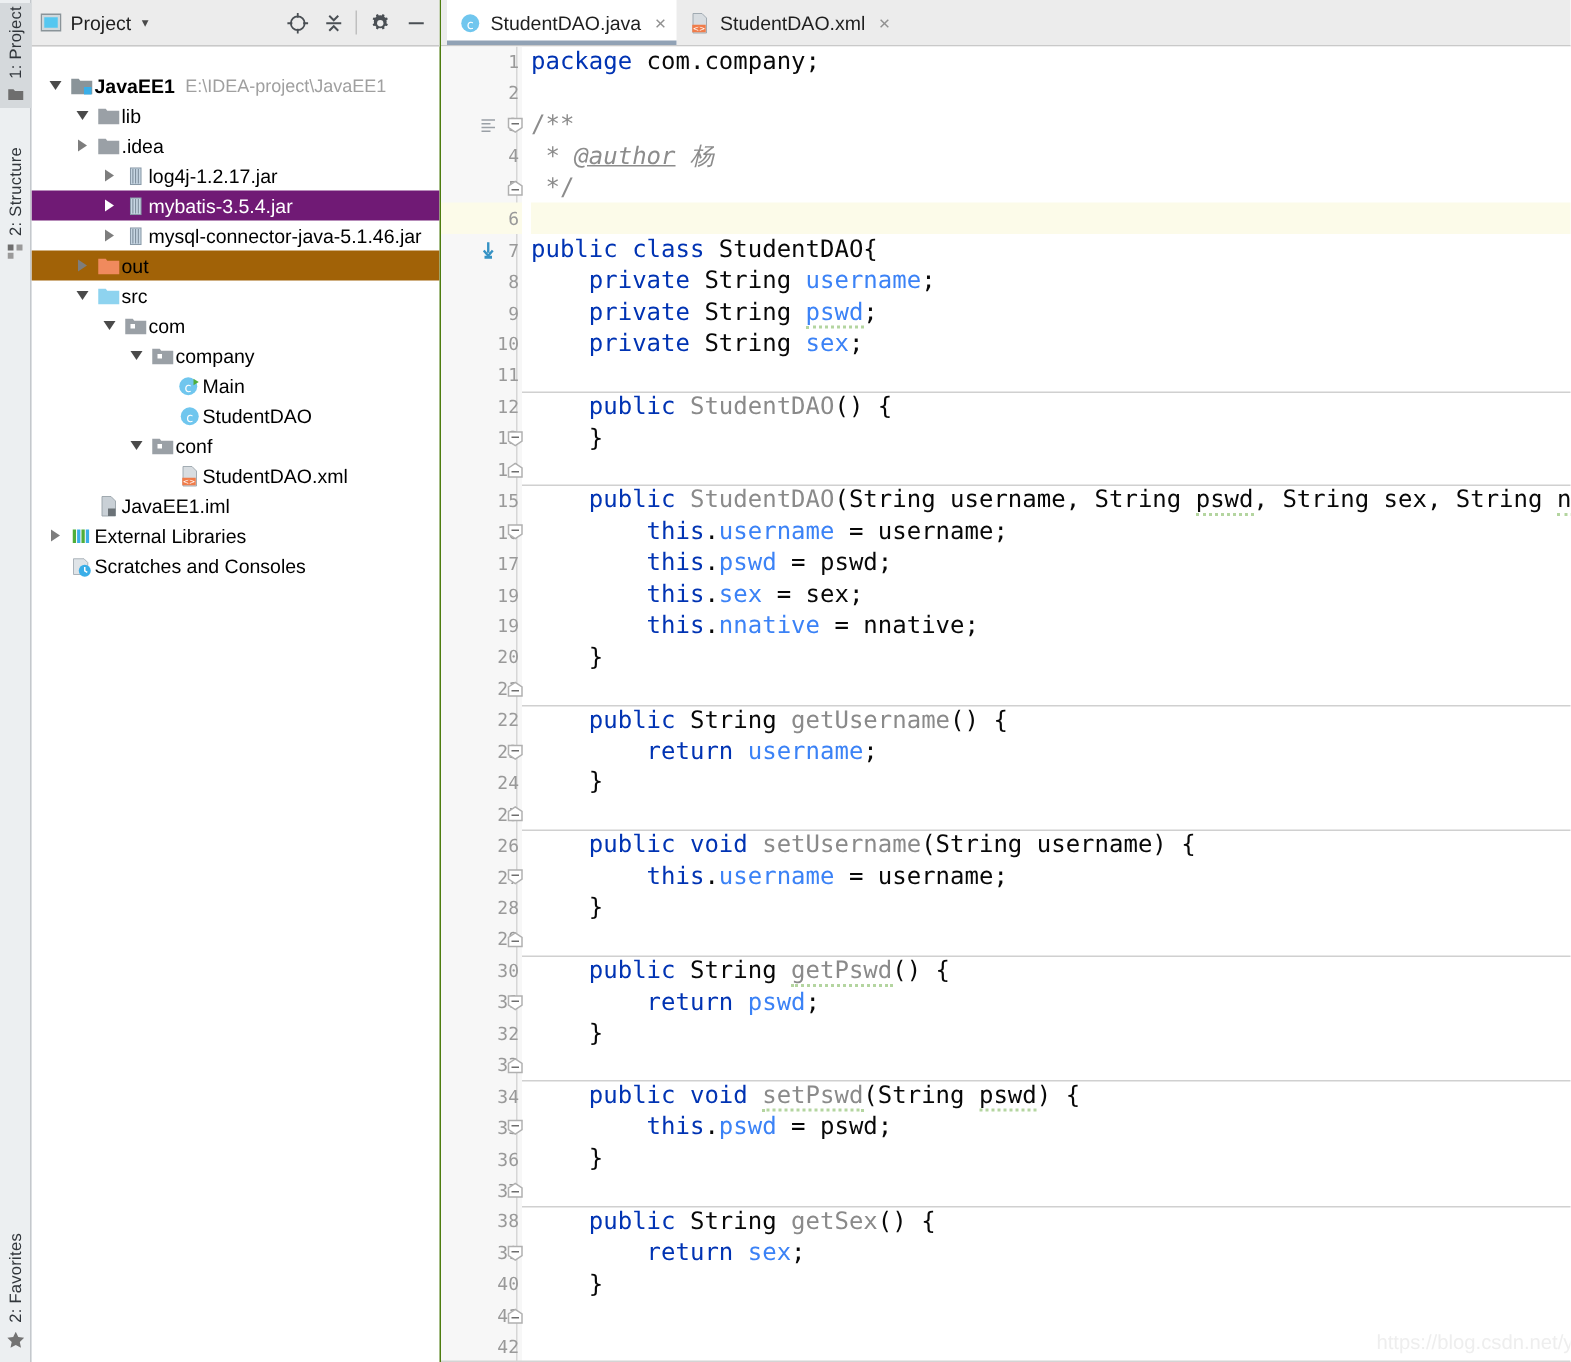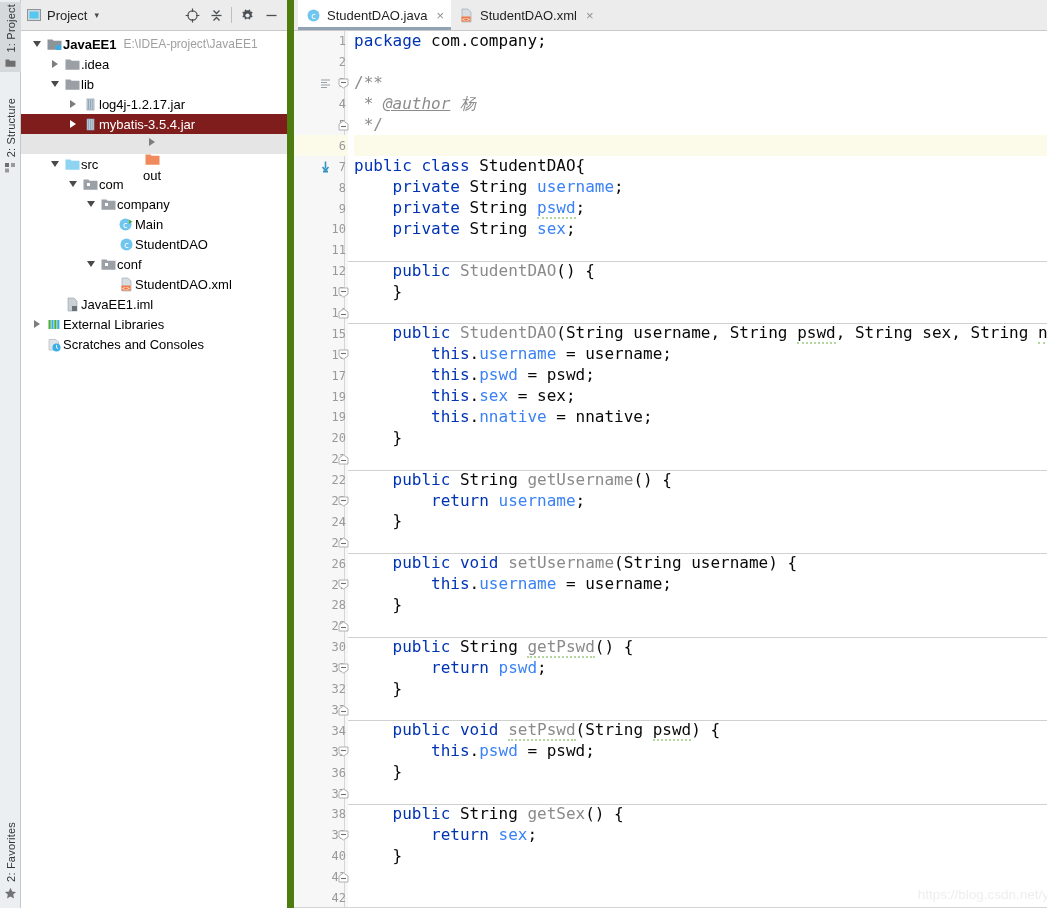--- a/index.html
+++ b/index.html
@@ -36,21 +36,21 @@
   .vtab .vicon { margin: 3px 0 4px 0; display: block; }
 
   #vtab-project { top: 2px; }
   #vtab-structure { top: 96px; }
   #vtab-favorites { bottom: 4px; }
 
   
   .project-panel {
     width: 273px; flex: 0 0 273px;
     height: 908px; background: #ffffff;
-    border-right: 7px solid #4d7c0f;
+    border-right: 1px solid #4d7c0f;
     display: flex; flex-direction: column;
   }
   .panel-header {
     height: 31px; flex: 0 0 31px;
     background: #ececec;
     border-bottom: 1px solid #c9c9c9;
     display: flex; align-items: center;
     padding: 0 4px 0 6px;
   }
   .panel-header .ph-title {
@@ -61,29 +61,29 @@
     margin-left: 7px; color: #4a4a4a; font-size: 9px;
   }
   .panel-header .ph-spacer { flex: 1; }
   .ph-btn {
     width: 24px; height: 24px;
     display: flex; align-items: center; justify-content: center;
     cursor: pointer;
   }
   .ph-sep { width: 1px; height: 16px; background: #bfbfbf; margin: 0 3px; }
 
-  .tree { padding-top: 3px; overflow: hidden; position: relative; flex: 1; }
+  .tree { padding-top: 16px; overflow: hidden; position: relative; flex: 1; }
   .trow {
     height: 20px; display: flex; align-items: center;
     font-size: 13px; color: #000000;
     white-space: nowrap; cursor: default;
     padding-right: 4px;
   }
-  .trow.selected { background: #7f1d1d; color: #ffffff; align-items: center; }
-  .trow.excluded { background: #e5e5e5; flex-direction: column; }
+  .trow.selected { background: #701a75; color: #ffffff; align-items: center; }
+  .trow.excluded { background: #a16207; }
   .arrow {
     width: 16px; flex: 0 0 16px;
     display: flex; align-items: center; justify-content: center;
   }
   .arrow i { display: inline-block; border-style: solid; }
   .arrow.collapsed i {
     border-width: 4px 0 4px 6px;
     border-color: transparent transparent transparent #7d7d7d;
   }
   .arrow.expanded i {
@@ -265,41 +265,41 @@
             <svg width="15" height="15" viewBox="0 0 15 15">
               <path d="M0.5 2.5h5l1 1.3h8v9h-14z" fill="#8a9499"></path>
               <rect x="9" y="8" width="5" height="5" fill="#3aaee8"></rect>
             </svg>
           </span>
           <span class="tlabel bold">JavaEE1</span>
           <span class="tpath">E:\IDEA-project\JavaEE1</span>
         </div>
         <div class="trow">
           <span style="flex: 0 0 auto; width: 26px;"></span>
+          <span class="arrow expanded">
+            <i></i>
+          </span>
+          <span class="ticon">
+            <svg width="15" height="15" viewBox="0 0 15 15">
+              <path d="M0.5 2.5h5l1 1.3h8v9h-14z" fill="#9aa0a6"></path>
+            </svg>
+          </span>
+          <span class="tlabel">lib</span>
+        </div>
+        <div class="trow">
+          <span style="flex: 0 0 auto; width: 26px;"></span>
           <span class="arrow collapsed">
             <i></i>
           </span>
           <span class="ticon">
             <svg width="15" height="15" viewBox="0 0 15 15">
               <path d="M0.5 2.5h5l1 1.3h8v9h-14z" fill="#9aa0a6"></path>
             </svg>
           </span>
           <span class="tlabel">.idea</span>
-        </div>
-        <div class="trow">
-          <span style="flex: 0 0 auto; width: 26px;"></span>
-          <span class="arrow expanded">
-            <i></i>
-          </span>
-          <span class="ticon">
-            <svg width="15" height="15" viewBox="0 0 15 15">
-              <path d="M0.5 2.5h5l1 1.3h8v9h-14z" fill="#9aa0a6"></path>
-            </svg>
-          </span>
-          <span class="tlabel">lib</span>
         </div>
         <div class="trow">
           <span style="flex: 0 0 auto; width: 44px;"></span>
           <span class="arrow collapsed">
             <i></i>
           </span>
           <span class="ticon">
             <svg width="15" height="15" viewBox="0 0 15 15">
               <rect x="4" y="2" width="7" height="11" fill="#c8d7e4" stroke="#8a9aa8" stroke-width=".7"></rect>
               <path d="M5.6 2.6v9.8M7.4 2.6v9.8M9.2 2.6v9.8" stroke="#7b8b99" stroke-width=".7"></path>
@@ -312,20 +312,33 @@
           <span class="arrow collapsed">
             <i></i>
           </span>
           <span class="ticon">
             <svg width="15" height="15" viewBox="0 0 15 15">
               <rect x="4" y="2" width="7" height="11" fill="#c8d7e4" stroke="#8a9aa8" stroke-width=".7"></rect>
               <path d="M5.6 2.6v9.8M7.4 2.6v9.8M9.2 2.6v9.8" stroke="#7b8b99" stroke-width=".7"></path>
             </svg>
           </span>
           <span class="tlabel">mybatis-3.5.4.jar</span>
+        </div>
+        <div class="trow">
+          <span style="flex: 0 0 auto; width: 44px;"></span>
+          <span class="arrow collapsed">
+            <i></i>
+          </span>
+          <span class="ticon">
+            <svg width="15" height="15" viewBox="0 0 15 15">
+              <rect x="4" y="2" width="7" height="11" fill="#c8d7e4" stroke="#8a9aa8" stroke-width=".7"></rect>
+              <path d="M5.6 2.6v9.8M7.4 2.6v9.8M9.2 2.6v9.8" stroke="#7b8b99" stroke-width=".7"></path>
+            </svg>
+          </span>
+          <span class="tlabel">mysql-connector-java-5.1.46.jar</span>
         </div>
         <div class="trow excluded">
           <span style="flex: 0 0 auto; width: 26px;"></span>
           <span class="arrow collapsed">
             <i></i>
           </span>
           <span class="ticon">
             <svg width="15" height="15" viewBox="0 0 15 15">
               <path d="M0.5 2.5h5l1 1.3h8v9h-14z" fill="#f08a5d"></path>
             </svg>

